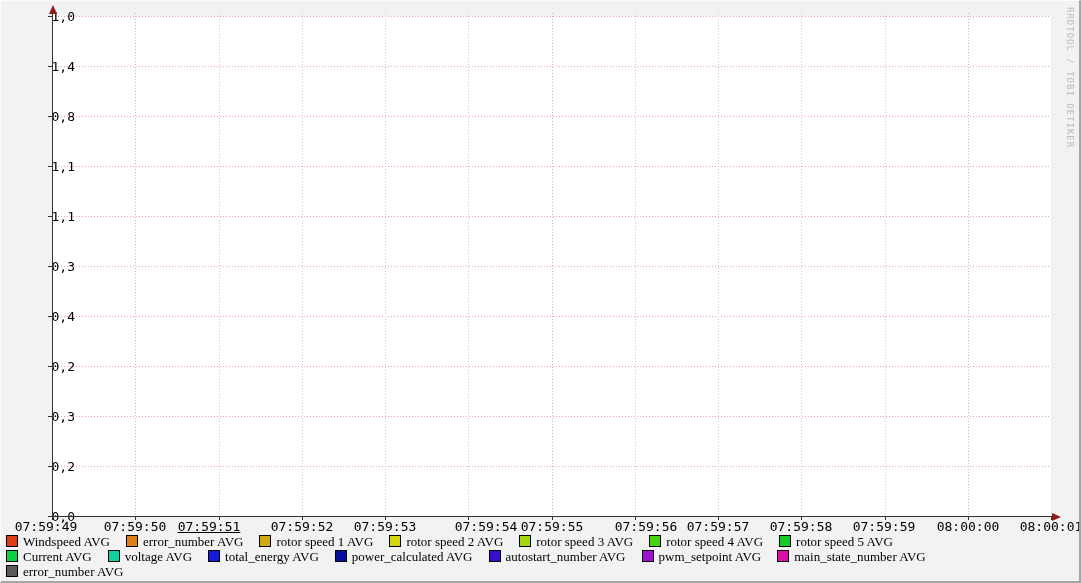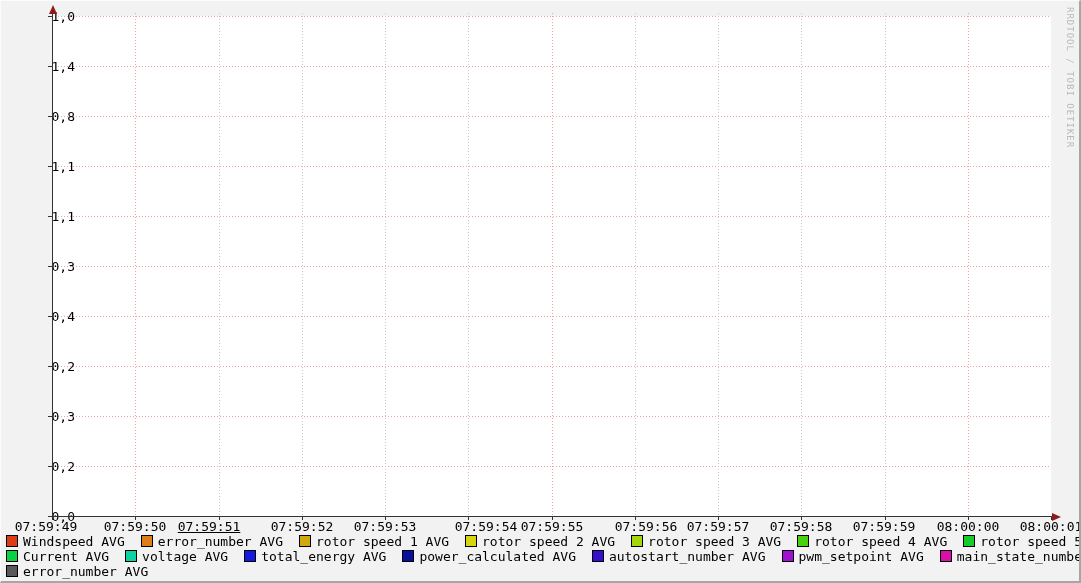--- a/index.html
+++ b/index.html
@@ -30,21 +30,21 @@
     position:absolute; top:6px; right:4px;
     writing-mode:vertical-rl; font-size:9px; letter-spacing:1px; color:#b9b9b9;
   }
   #legend { position:absolute; left:5px; top:533px; }
   .lrow  { height:15px; line-height:15px; white-space:nowrap; }
   .litem { display:inline-block; margin-right:16px; }
   .swatch {
     display:inline-block; width:10px; height:10px; border:1px solid #000;
     vertical-align:-1px; margin-right:5px;
   }
-  .ltext { display:inline; }
+  .ltext { display:inline;font-family:Liberation Serif, serif; }
 </style>
 </head>
 <body>
 
 <div id="frame">
   <div id="plotbg" style="left: 51px; top: 15px; width: 999px; height: 500px;"></div>
   <div id="gen">
       <div class="hgrid" style="left: 51px; top: 15px; width: 999px; background-image: repeating-linear-gradient(to right, rgb(237, 164, 164) 0px, rgb(237, 164, 164) 1px, transparent 1px, transparent 3px);"></div>
       <div class="ylab" style="top: 8px;">1,0</div>
       <div class="ytick" style="left: 47px; top: 15px;"></div>

